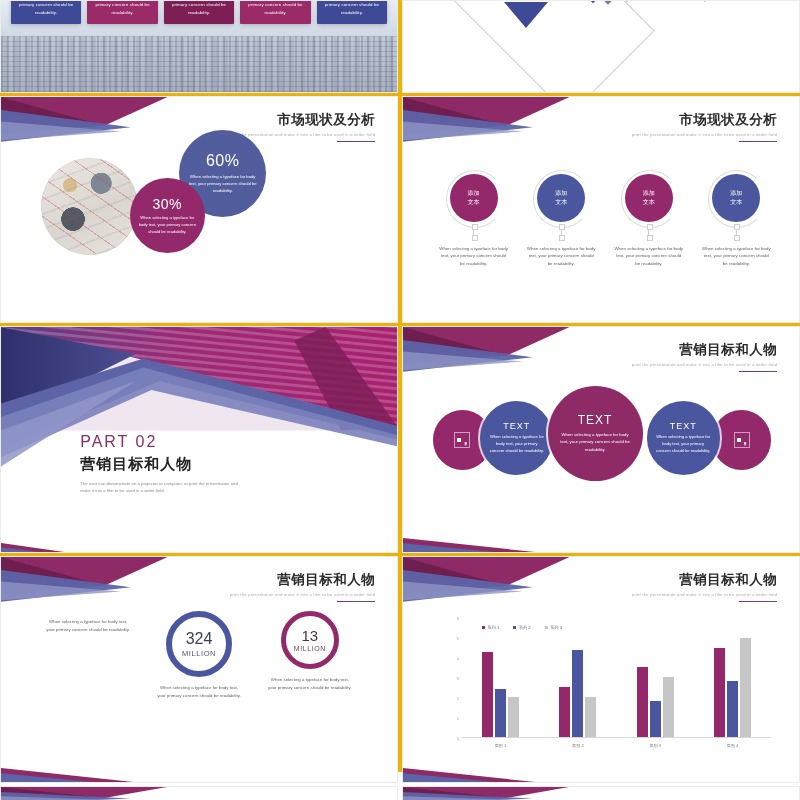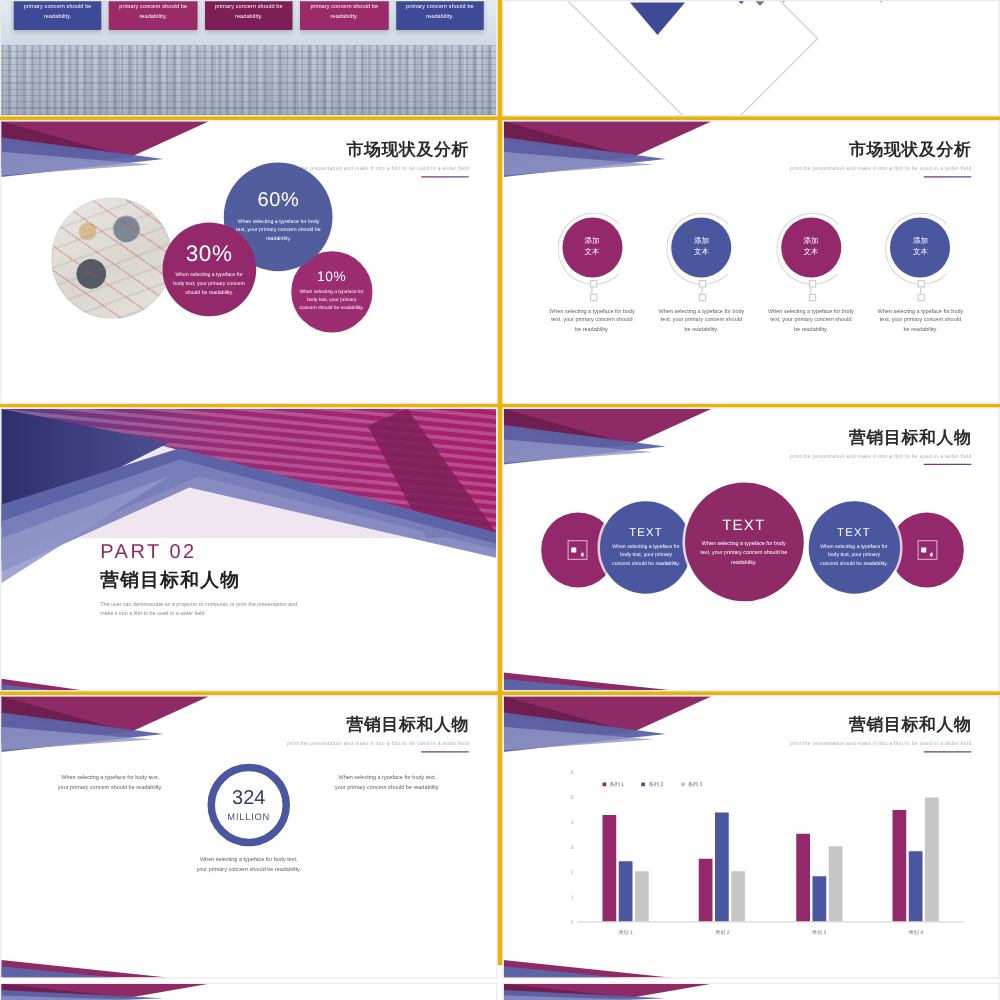--- a/index.html
+++ b/index.html
@@ -98,21 +98,21 @@
     background:
       repeating-linear-gradient(35deg, rgba(196,60,78,.35) 0 1px, transparent 1px 16px),
       repeating-linear-gradient(-20deg, rgba(120,120,130,.12) 0 2px, transparent 2px 14px); }
   .pc { position:absolute; border-radius:50%; color:#fff; text-align:center;
         display:flex; flex-direction:column; align-items:center; justify-content:center; }
   .pc .n { font-weight:400; letter-spacing:.5px; }
   .pc .d { line-height:1.7; padding:0 9%; }
   .pc60 { left:45%; top:14.5%; width:22%; aspect-ratio:1/1; background:#525d9e; z-index:2; }
   .pc60 .n { font-size:16px; } .pc60 .d { font-size:4.2px; margin-top:3px; }
   .pc30 { left:32.5%; top:36%; width:19%; aspect-ratio:1/1; background:#93286a; z-index:3; }
-  .pc30 .n { font-size:18px; } .pc30 .d { font-size:4.1px; margin-top:3px; }
+  .pc30 .n { font-size:14px; } .pc30 .d { font-size:4.1px; margin-top:3px; }
   .pc10 { left:58.5%; top:46%; width:16.5%; aspect-ratio:1/1; background:#9b2d70; z-index:1; }
   .pc10 .n { font-size:11px; } .pc10 .d { font-size:3.9px; margin-top:2px; }
 
   
   .b4 { position:absolute; left:9%; right:7%; top:34%; display:flex;
         justify-content:space-between; }
   .b4col { width:21%; display:flex; flex-direction:column; align-items:center; }
   .b4circ { position:relative; width:48px; height:48px; border-radius:50%;
             display:flex; align-items:center; justify-content:center;
             color:#fff; font-size:6px; line-height:1.5; text-align:center; }
@@ -260,24 +260,20 @@
       <div class="s">print the presentation and make it into a film to be used in a wider field</div>
       <div class="r"></div>
     </div>
     <div class="photo-circ"></div>
     <div class="pc pc60">
       <div class="n">60%</div>
       <div class="d">When selecting a typeface for body text, your primary concern should be readability.</div>
     </div>
     <div class="pc pc30">
       <div class="n">30%</div>
-      <div class="d">When selecting a typeface for body text, your primary concern should be readability.</div>
-    </div>
-    <div class="pc pc10">
-      <div class="n">10%</div>
       <div class="d">When selecting a typeface for body text, your primary concern should be readability.</div>
     </div>
   </div>
 
   <div class="slide">
     <div class="deco">
       <svg viewBox="0 0 100 100" preserveAspectRatio="none">
         <polygon points="0,0 100,0 62,40 0,52" fill="#8e2a66"></polygon>
         <polygon points="0,0 62,40 20,30 0,20" fill="#6f1f4f"></polygon>
         <polygon points="0,18 78,42 0,62" fill="#5c63a6" opacity=".95"></polygon>
@@ -428,20 +424,24 @@
         <div class="ringtxt">When selecting a typeface for body text, your primary concern should be readability.</div>
       </div>
       <div class="ringcol">
         <div class="ring r2">
           <div class="n">324</div>
           <div class="u">MILLION</div>
         </div>
         <div class="ringtxt">When selecting a typeface for body text, your primary concern should be readability.</div>
       </div>
       <div class="ringcol">
+        <div class="ring r3">
+          <div class="n">13</div>
+          <div class="u">MILLION</div>
+        </div>
         <div class="ringtxt">When selecting a typeface for body text, your primary concern should be readability.</div>
       </div>
     </div>
   </div>
 
   <div class="slide">
     <div class="deco">
       <svg viewBox="0 0 100 100" preserveAspectRatio="none">
         <polygon points="0,0 100,0 62,40 0,52" fill="#8e2a66"></polygon>
         <polygon points="0,0 62,40 20,30 0,20" fill="#6f1f4f"></polygon>

